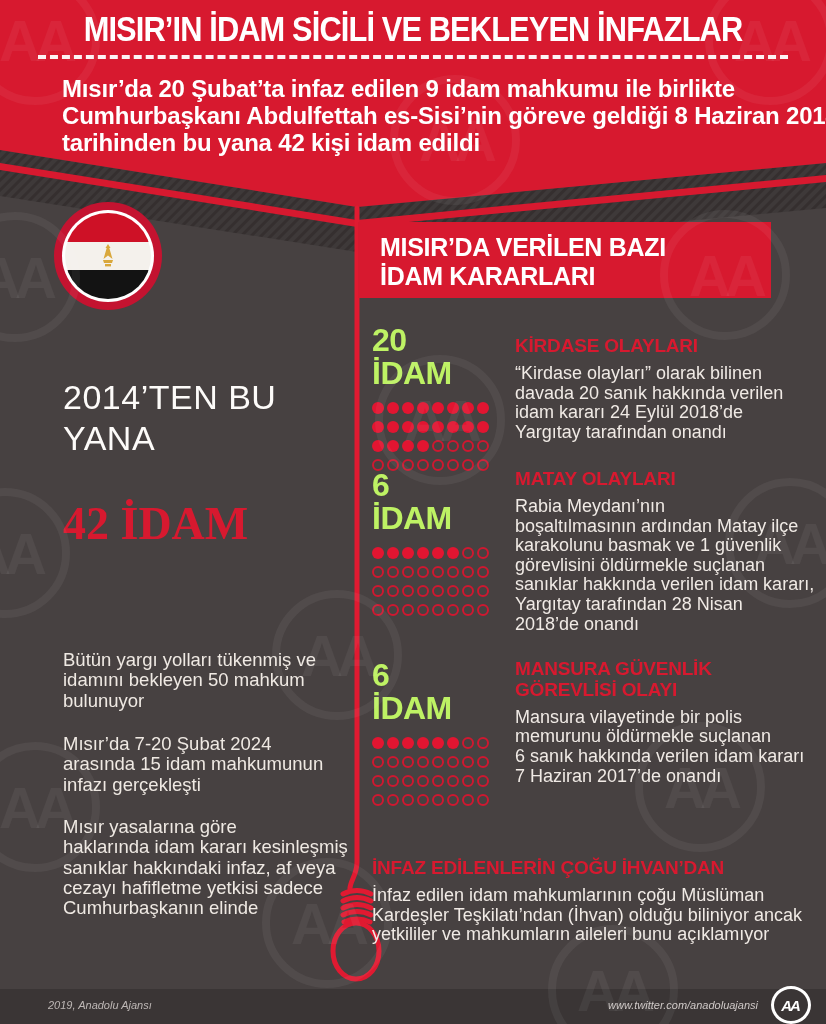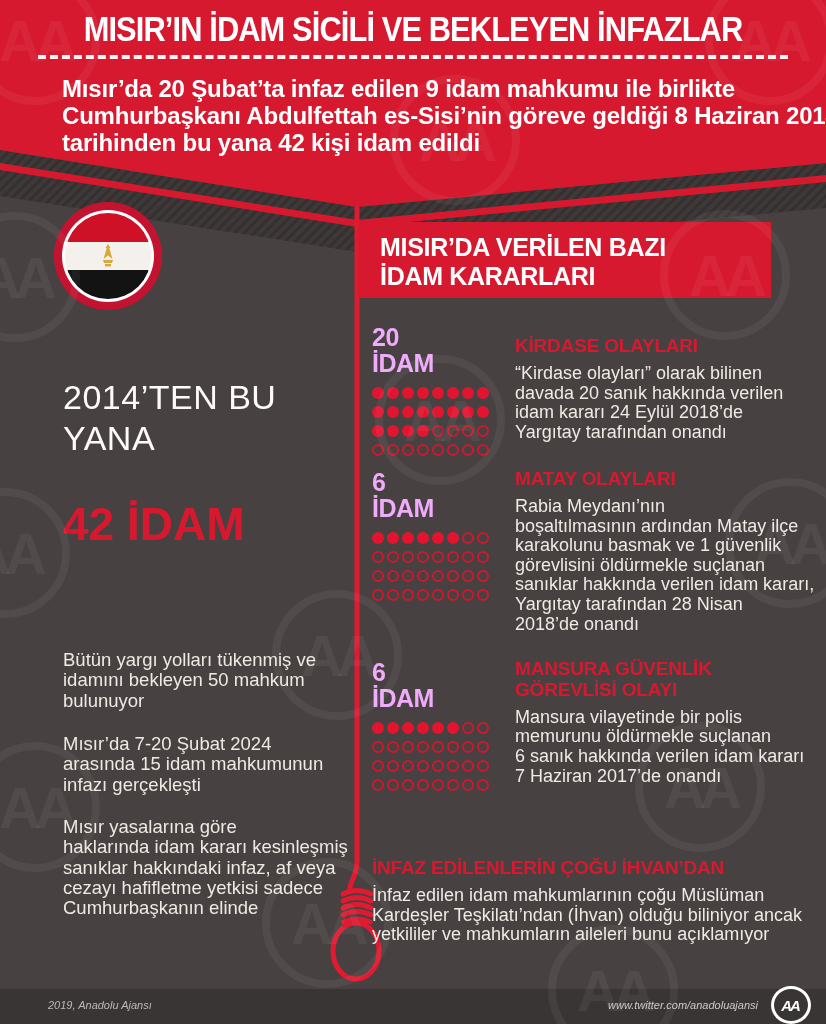--- a/index.html
+++ b/index.html
@@ -26,30 +26,30 @@
   .flag{position:absolute;left:54px;top:202px;width:108px;height:108px;border-radius:50%;
         background:#c41330;display:flex;align-items:center;justify-content:center;}
   .flag-white{width:92px;height:92px;border-radius:50%;background:#fff;display:flex;align-items:center;justify-content:center;}
   .flag-inner{width:86px;height:86px;border-radius:50%;overflow:hidden;position:relative;}
   .flag-inner .s1{height:29px;background:#ce1126;}
   .flag-inner .s2{height:28px;background:#f4f1ec;display:flex;align-items:center;justify-content:center;}
   .flag-inner .s3{height:29px;background:#131313;}
   
   .kicker-red{position:absolute;left:63px;top:326px;color:#d7192f;font-size:38px;font-weight:700;letter-spacing:0;}
   .kicker-white{position:absolute;left:63px;top:377px;color:#fdfbf9;font-size:34px;font-weight:400;line-height:1.22;white-space:pre;letter-spacing:.5px;}
-  .big-red{position:absolute;left:63px;top:497px;color:#d7192f;font-size:46px;font-weight:700;}
+  .big-red{position:absolute;left:63px;top:497px;color:#d7192f;font-size:46px;font-weight:700;font-family:Liberation Serif, serif;}
   .big-white{position:absolute;left:63px;top:549px;color:#fdfbf9;font-size:38px;font-weight:400;line-height:1.12;white-space:pre;letter-spacing:.5px;}
   .lp{position:absolute;left:63px;color:#efe9e3;font-size:18.5px;line-height:1.1;white-space:pre;font-weight:400;}
   .lp1{top:650px;} .lp2{top:734px;} .lp3{top:817px;}
   
   .rbox{position:absolute;left:358px;top:222px;width:413px;height:76px;background:#d7192f;}
   .rbox-title{color:#fff;font-weight:700;font-size:25px;line-height:1.14;white-space:pre;padding:11px 0 0 22px;letter-spacing:-.3px;}
   .case{position:absolute;left:372px;display:flex;}
   .case-num-col{width:143px;flex:0 0 143px;}
-  .case-num{color:#f0abfc;font-weight:700;font-size:25px;line-height:1.04;white-space:pre;letter-spacing:-.5px;}
+  .case-num{color:#bef264;font-weight:700;font-size:32px;line-height:1.04;white-space:pre;letter-spacing:-.5px;}
   .dots{margin-top:11px;display:grid;grid-template-columns:repeat(8,15px);row-gap:7px;width:120px;}
   .dot{width:12px;height:12px;border-radius:50%;box-sizing:border-box;}
   .dot.filled{background:#e21531;}
   .dot.empty{border:2px solid #cf1830;}
   .case-body{width:320px;}
   .case-title{color:#d7192f;font-weight:700;font-size:19px;line-height:1.1;white-space:pre;letter-spacing:-.2px;}
   .case-text{margin-top:7px;color:#f0eae5;font-size:18px;line-height:1.09;white-space:pre;font-weight:400;}
   .case1{top:324px;} .case2{top:469px;} .case3{top:659px;}
   .case1 .case-body{padding-top:12px;}
   .bottom-case{position:absolute;left:372px;top:826px;width:450px;margin-top:32px;}

